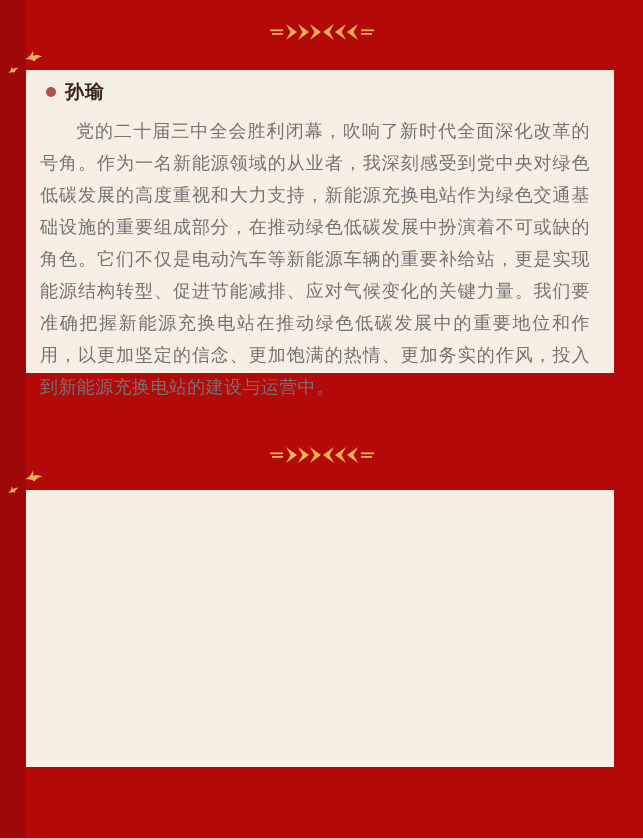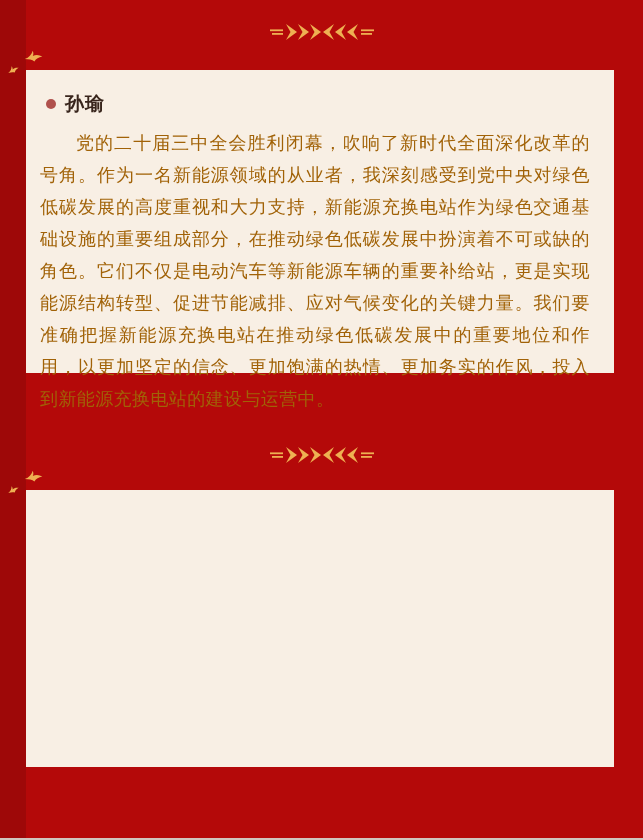--- a/index.html
+++ b/index.html
@@ -23,40 +23,40 @@
   .divider-2 { top: 447px; }
   .bird { position: absolute; line-height: 0; }
   .bird-large-1 { left: 24px; top: 48px; }
   .bird-small-1 { left: 7px;  top: 64px; transform: rotate(-18deg); }
   .bird-large-2 { left: 24px; top: 468px; }
   .bird-small-2 { left: 7px;  top: 484px; transform: rotate(-18deg); }
   .card {
     position: absolute; left: 26px; width: 588px;
     background: #f8efe4;
     box-sizing: border-box;
-    padding: 22px 13px 18px 14px;
+    padding: 10px 13px 18px 14px;
   }
   .card-1 { top: 70px;  height: 303px; }
   .card-2 { top: 490px; height: 277px; }
   .name-row {
     display: flex; align-items: center; gap: 9px;
     padding-left: 6px; height: 24px;
   }
   .bullet {
     width: 10px; height: 10px; border-radius: 50%;
     background: #b0514c; flex: 0 0 auto;
   }
   .speaker-name {
     font-size: 19px; font-weight: bold; color: #38251c;
     letter-spacing: 1px;
   }
   .speech {
     margin: 11px 11px 0 0;
     font-size: 18px; line-height: 32px;
-    color: #a16207;
+    color: #737373;
     text-align: justify;
     text-indent: 2em;
     letter-spacing: 0.4px;
   }
   .bottom-strip {
     position: absolute; left: 0; top: 838px; width: 643px; height: 2px;
     background: #cfc6bf;
   }
   svg { display: inline-block; }
 </style>

